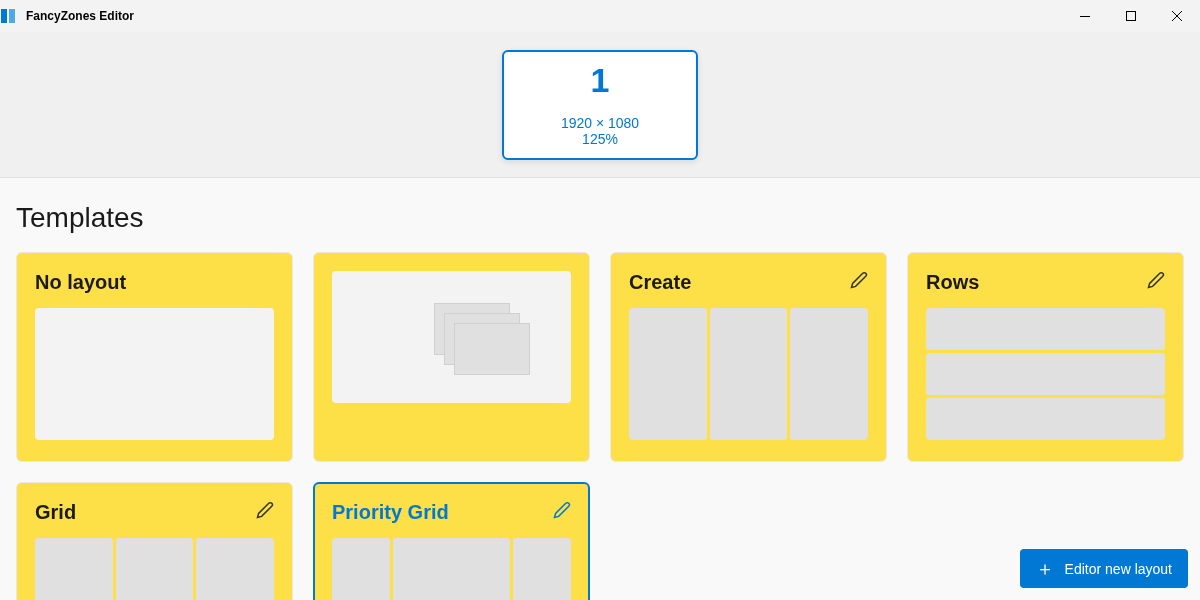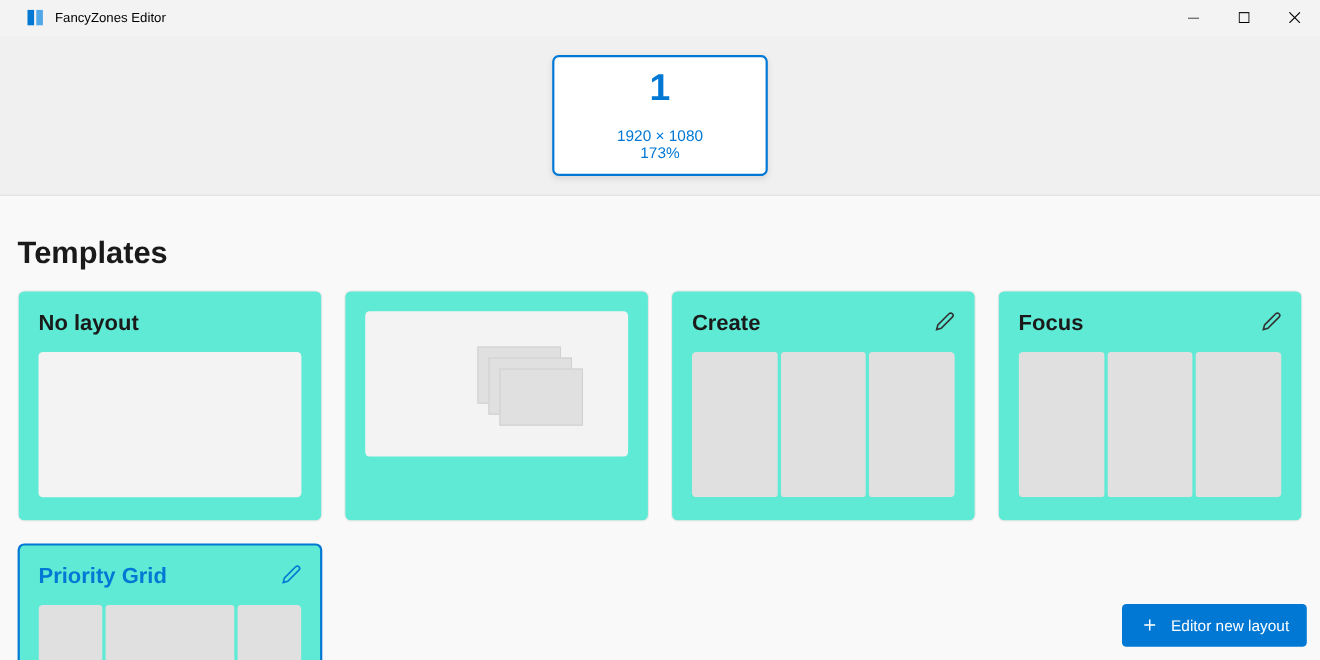--- a/index.html
+++ b/index.html
@@ -16,22 +16,23 @@
       overflow: hidden;
       position: relative;
     }
 
     
     .title-bar {
       height: 32px;
       background: #f3f3f3;
       display: flex;
       align-items: center;
-      padding-left: 24px;
+      padding-left: 0;
       position: relative;
+      font-weight: bold;
     }
 
     .app-icon {
       width: 16px;
       height: 16px;
       display: inline-block;
       margin-right: 10px;
     }
 
     .app-title {
@@ -96,34 +97,33 @@
       font-size: 14px;
     }
 
     
     .templates-section {
       padding: 24px 16px 0 16px;
     }
 
     .section-title {
       font-size: 28px;
-      font-weight: 700;
+      font-weight: 400;
       color: #1a1a1a;
       margin-bottom: 18px;
-      margin-top: 12px;
     }
 
     .cards-grid {
       display: grid;
       grid-template-columns: repeat(4, 1fr);
       gap: 20px;
     }
 
     .template-card {
-      background: #5eead4;
+      background: #fde047;
       border: 1px solid #e8e8e8;
       border-radius: 6px;
       padding: 18px 18px 20px 18px;
       height: 210px;
       position: relative;
       cursor: pointer;
       text-align: right;
     }
 
     .template-card.selected {
@@ -304,21 +304,21 @@
           <path d="M0,0 L10,10 M10,0 L0,10" stroke="#000" stroke-width="1"></path>
         </svg>
     </div>
   </div>
 </div>
 
 <div class="monitor-section">
   <div class="monitor-card">
     <div class="monitor-number">1</div>
     <div class="monitor-resolution">1920 × 1080</div>
-    <div class="monitor-scale">173%</div>
+    <div class="monitor-scale">125%</div>
   </div>
 </div>
 
 <div class="templates-section">
   <h2 class="section-title">Templates</h2>
 
   <div class="cards-grid">
 
     <div class="template-card">
       <div class="card-header">
@@ -346,24 +346,39 @@
             </svg>
         </span>
       </div>
       <div class="preview preview-columns">
         <div class="col-rect"></div>
         <div class="col-rect"></div>
         <div class="col-rect"></div>
       </div>
     </div>
 
-
     <div class="template-card">
       <div class="card-header">
-        <span class="card-title">Focus</span>
+        <span class="card-title">Rows</span>
+        <span>
+          <svg class="pencil-icon" viewBox="0 0 24 24" fill="none" stroke="currentColor" stroke-width="2">
+              <path d="M17 3a2.8 2.8 0 1 1 4 4L7.5 20.5 2 22l1.5-5.5L17 3z"></path>
+            </svg>
+        </span>
+      </div>
+      <div class="preview preview-rows">
+        <div class="row-rect"></div>
+        <div class="row-rect"></div>
+        <div class="row-rect"></div>
+      </div>
+    </div>
+
+    <div class="template-card">
+      <div class="card-header">
+        <span class="card-title">Grid</span>
         <span>
           <svg class="pencil-icon" viewBox="0 0 24 24" fill="none" stroke="currentColor" stroke-width="2">
               <path d="M17 3a2.8 2.8 0 1 1 4 4L7.5 20.5 2 22l1.5-5.5L17 3z"></path>
             </svg>
         </span>
       </div>
       <div class="preview preview-grid">
         <div class="grid-col">
             <div class="grid-cell"></div>
           </div>

